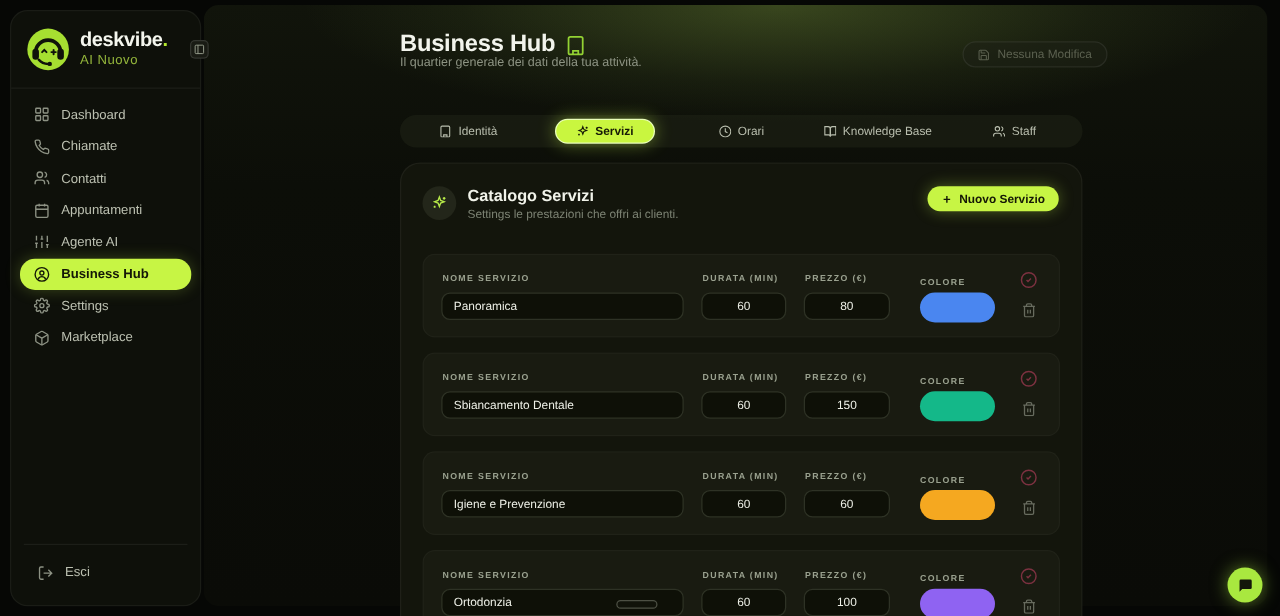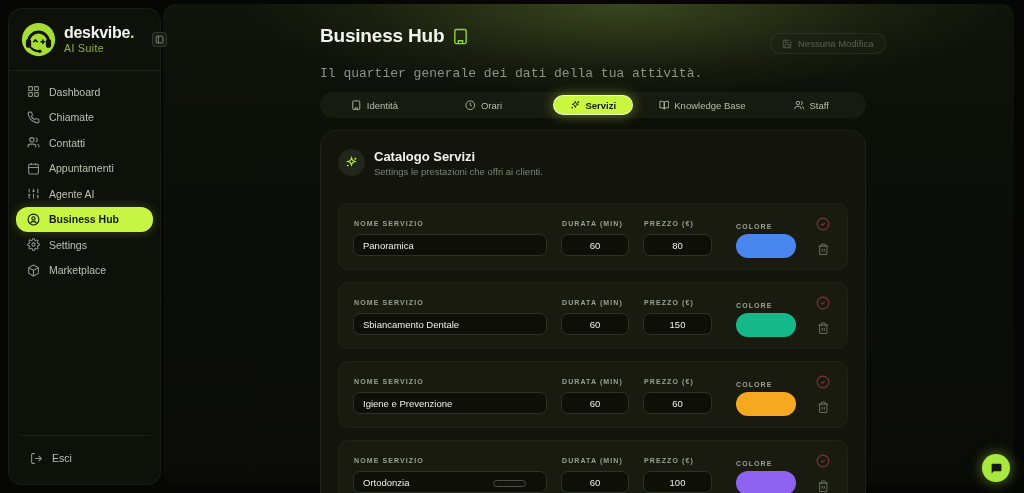--- a/index.html
+++ b/index.html
@@ -48,21 +48,21 @@
     position:absolute; left:10px; right:10px; bottom:9px;
     border-top:1px solid rgba(255,255,255,0.06); padding:10px 4px 4px 4px;
   }
   .sidebar-footer .nav-item { padding:0 7px; }
 
   
   .page-title-row { position:absolute; left:320px; top:25px; display:flex; align-items:center; gap:8px; z-index:3; }
   .page-title { font-size:19px; font-weight:800; color:#f2f4ec; letter-spacing:-0.2px; }
   .page-title-ic { width:17px; height:17px; color:#93d233; display:flex; }
   .page-title-ic svg { width:17px; height:17px; }
-  .page-subtitle { position:absolute; left:320px; top:66px; font-size:13px; color:#8d9383; z-index:3;font-family:Liberation Mono, monospace; }
+  .page-subtitle { position:absolute; left:320px; top:45px; font-size:10px; color:#8d9383; z-index:3; }
   .status-btn {
     position:absolute; left:770px; top:33px; height:21px; padding:0 11px;
     display:flex; align-items:center; gap:6px; border-radius:11px;
     background:rgba(30,33,22,0.55); border:1px solid rgba(255,255,255,0.07);
     color:#5b604f; font-size:9.5px; z-index:3; cursor:default;
   }
   .status-btn svg { width:10px; height:10px; }
 
   
   .tabbar {
@@ -234,21 +234,21 @@
         <path d="M8.5 23a11.5 11.5 0 0 1 23 0" stroke="#10130a" stroke-width="3.4" fill="none"></path>
         <rect x="5.6" y="19.5" width="6" height="10" rx="3" fill="#10130a"></rect>
         <rect x="28.4" y="19.5" width="6" height="10" rx="3" fill="#10130a"></rect>
         <path d="M14.5 22.5l2-2 2 2" stroke="#10130a" stroke-width="1.8" fill="none" stroke-linecap="round"></path>
         <path d="M25 20.5v4M23 22.5h4" stroke="#10130a" stroke-width="1.8" stroke-linecap="round"></path>
         <path d="M11.5 29.5c2.2 2.6 5.2 3.8 8.5 3.9" stroke="#10130a" stroke-width="2.4" fill="none" stroke-linecap="round"></path>
         <circle cx="21.5" cy="33.3" r="2" fill="#10130a"></circle>
       </svg>
       <div class="brand-text">
         <div><span class="brand-name">deskvibe</span><span class="brand-name brand-dot">.</span></div>
-        <div class="brand-tag">AI Suite</div>
+        <div class="brand-tag">AI Nuovo</div>
       </div>
     </div>
     <div class="collapse-btn">
       <svg viewBox="0 0 24 24" fill="none" stroke="currentColor" stroke-width="2">
           <use href="#i-panel"></use>
         </svg>
     </div>
     <div class="side-divider"></div>
 
     <nav class="nav">
@@ -346,37 +346,37 @@
       </svg>
     <span>Nessuna Modifica</span>
   </div>
 
   <div class="tabbar">
     <div class="tab">
       <svg viewBox="0 0 24 24" fill="none" stroke="currentColor" stroke-width="2">
           <use href="#i-building"></use>
         </svg>
       <span>Identità</span>
-    </div>
-    <div class="tab">
-      <svg viewBox="0 0 24 24" fill="none" stroke="currentColor" stroke-width="2">
-          <use href="#i-clock"></use>
-        </svg>
-      <span>Orari</span>
     </div>
     <div class="tab">
       <span class="tab-pill">
         <svg viewBox="0 0 24 24" fill="none" stroke="currentColor" stroke-width="2">
             <use href="#i-sparkles"></use>
           </svg>
         <span>Servizi</span>
       </span>
     </div>
     <div class="tab">
       <svg viewBox="0 0 24 24" fill="none" stroke="currentColor" stroke-width="2">
+          <use href="#i-clock"></use>
+        </svg>
+      <span>Orari</span>
+    </div>
+    <div class="tab">
+      <svg viewBox="0 0 24 24" fill="none" stroke="currentColor" stroke-width="2">
           <use href="#i-book"></use>
         </svg>
       <span>Knowledge Base</span>
     </div>
     <div class="tab">
       <svg viewBox="0 0 24 24" fill="none" stroke="currentColor" stroke-width="2">
           <use href="#i-users"></use>
         </svg>
       <span>Staff</span>
     </div>
@@ -386,20 +386,26 @@
     <div class="panel-header">
       <div class="panel-ic">
         <svg viewBox="0 0 24 24" fill="none" stroke="currentColor" stroke-width="2">
             <use href="#i-sparkles"></use>
           </svg>
       </div>
       <div class="panel-titles">
         <div class="panel-title">Catalogo Servizi</div>
         <div class="panel-subtitle">Settings le prestazioni che offri ai clienti.</div>
       </div>
+      <button class="add-btn">
+        <svg viewBox="0 0 24 24" fill="none" stroke="currentColor" stroke-width="3">
+            <use href="#i-plus"></use>
+          </svg>
+        <span>Nuovo Servizio</span>
+      </button>
     </div>
 
     <div class="rows">
 
       <div class="service-row">
         <span class="f-label lb-name">NOME SERVIZIO</span>
         <input class="f-input in-name" value="Panoramica" style="">
         <span class="f-label lb-dur">DURATA (MIN)</span>
         <input class="f-input in-dur" value="60" style="">
         <span class="f-label lb-prc">PREZZO (€)</span>

